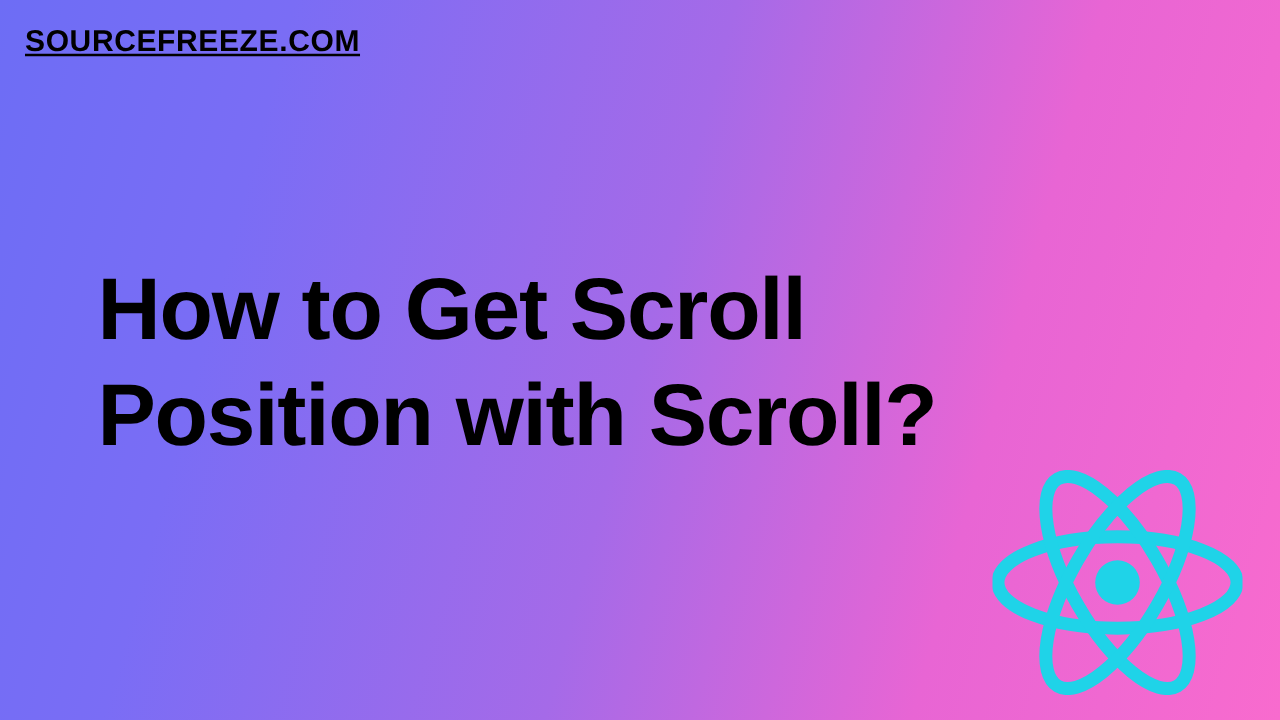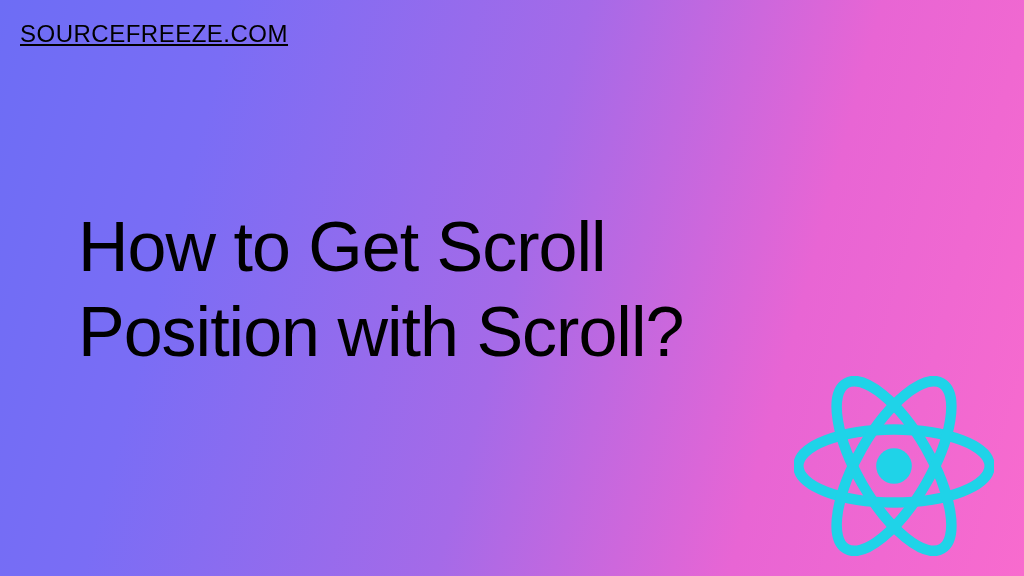--- a/index.html
+++ b/index.html
@@ -18,33 +18,33 @@
     .banner {
       width: 100%;
       height: 100%;
       background: linear-gradient(105deg, #6d6df5 0%, #7a6df5 20%, #a56ae8 50%, #e865d4 75%, #f86bce 100%);
       position: relative;
       padding: 20px 0 0 20px;
     }
     
     .brand {
       font-size: 24px;
-      font-weight: 400;
+      font-weight: 700;
       color: #000;
       text-decoration: underline;
       letter-spacing: 0.5px;
       font-family: 'Arial Black', sans-serif;
     }
     
     .title {
       position: absolute;
       left: 78px;
       top: 205px;
       font-size: 70px;
-      font-weight: 400;
+      font-weight: 700;
       color: #000;
       line-height: 1.22;
       letter-spacing: -1px;
       font-family: 'Arial Black', sans-serif;
     }
     
     .react-logo {
       position: absolute;
       right: 30px;
       bottom: 20px;

